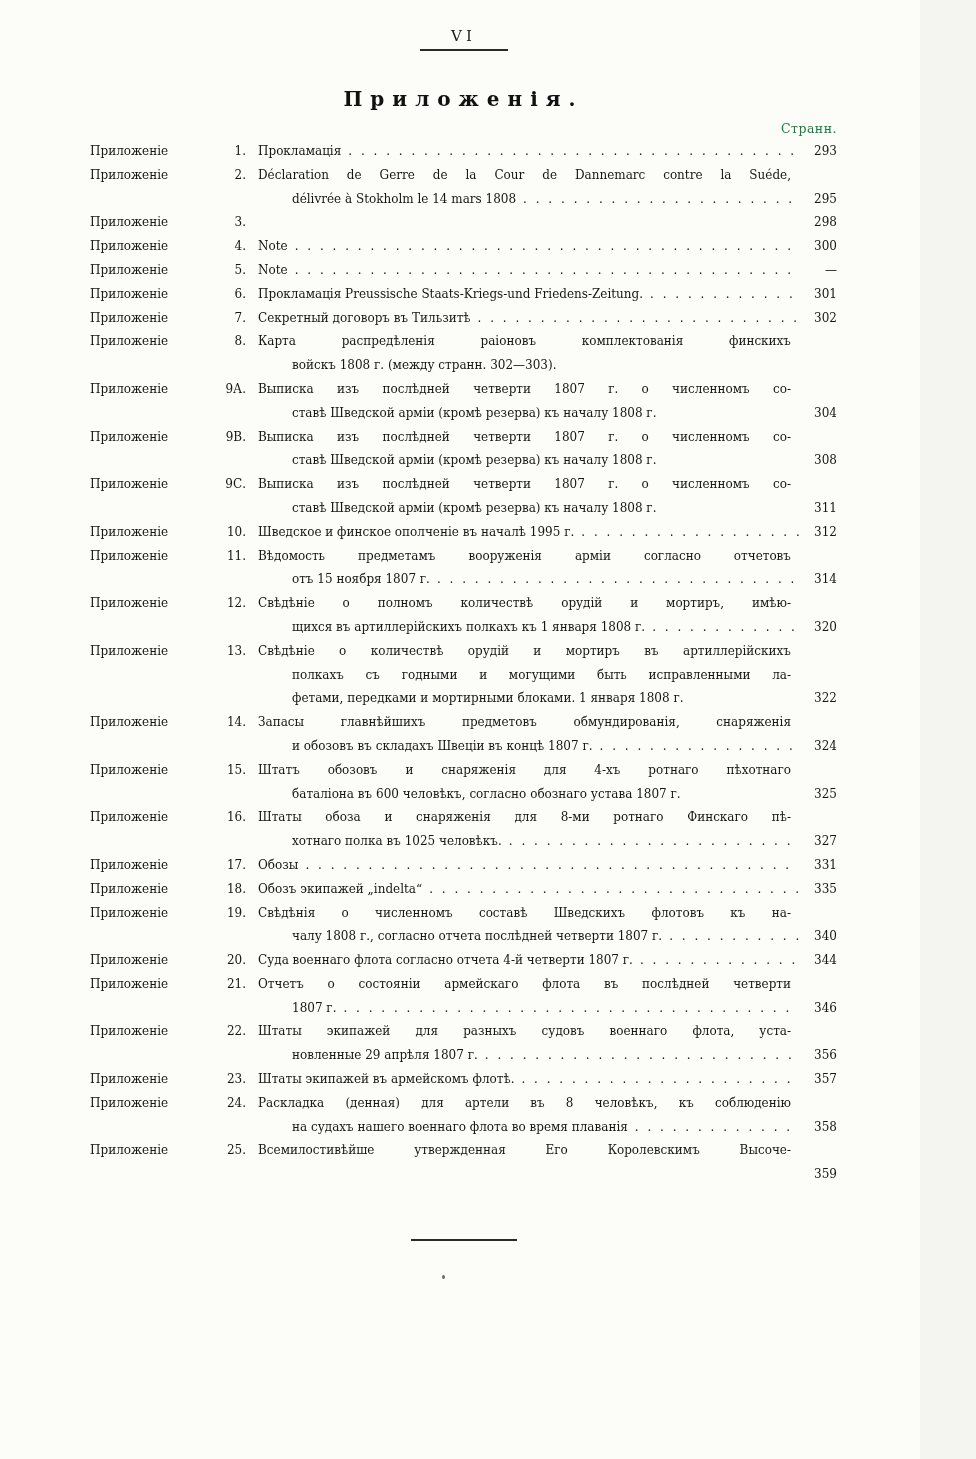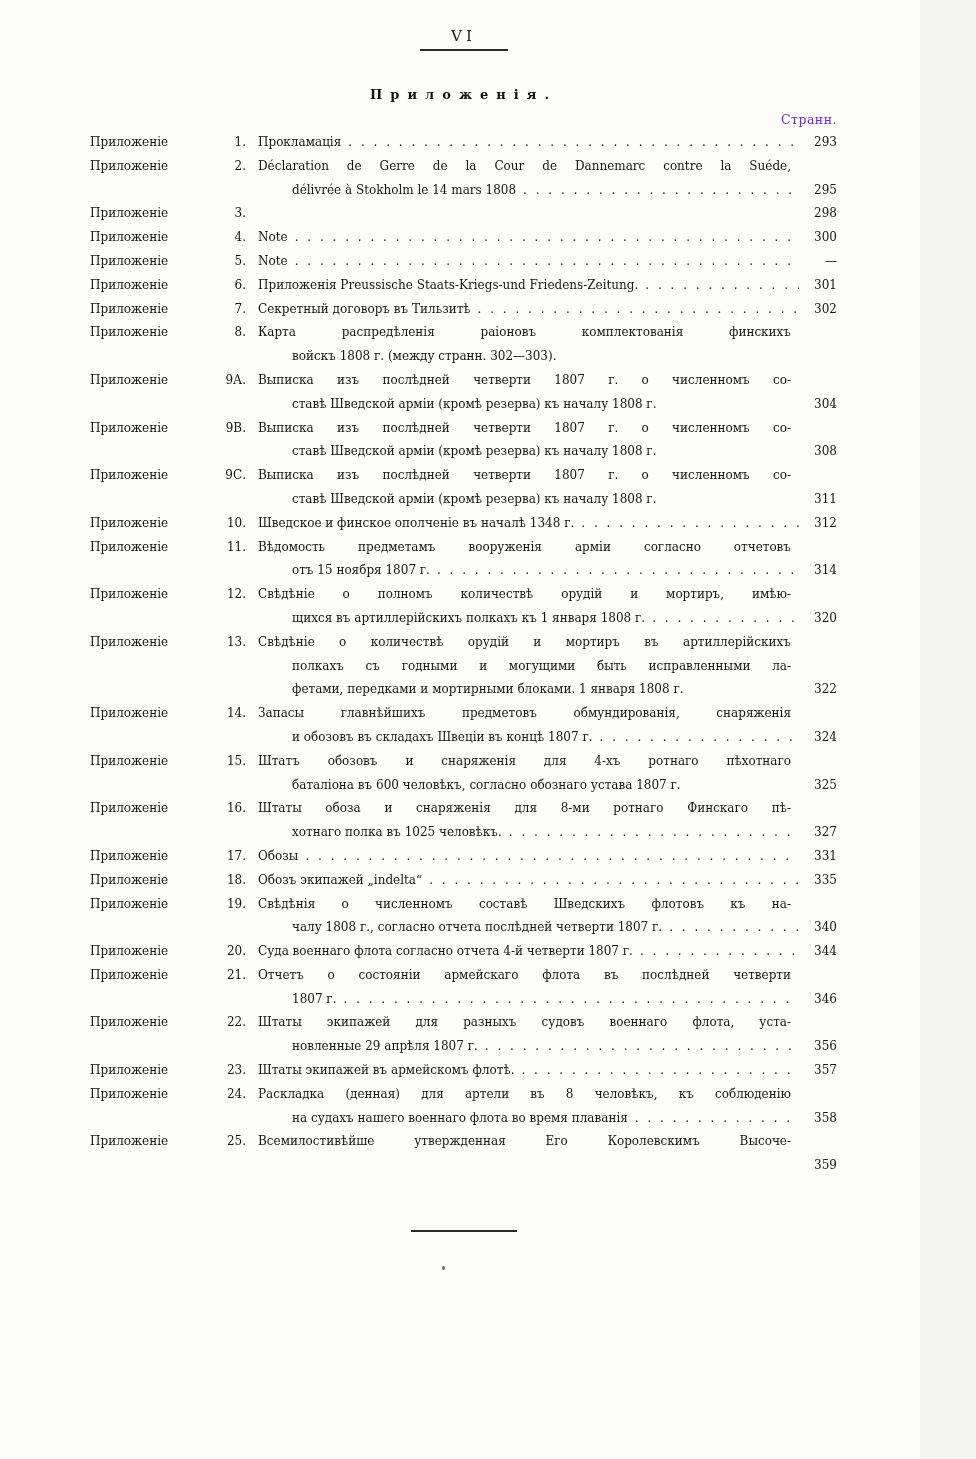--- a/index.html
+++ b/index.html
@@ -25,31 +25,31 @@
   }
   .folio-rule {
     width: 88px;
     height: 2px;
     background: #2a2a2a;
     margin: 4px auto 0 auto;
   }
   .title {
     margin-top: 36px;
     text-align: center;
-    font-size: 13px;
+    font-size: 20px;
     font-weight: 700;
     letter-spacing: 8px;
     color: #111;
   }
   .pages-header {
     margin-top: 10px;
     text-align: right;
     font-size: 12.5px;
     letter-spacing: 0.5px;
-    color: #6d28d9;
+    color: #15803d;
   }
   .toc {
     margin-top: 4px;
     font-size: 12px;
     line-height: 23.8px;
   }
   .entry { display: flex; align-items: flex-start; }
   .lab { flex: 0 0 118px; white-space: nowrap; }
   .num { flex: 0 0 38px; text-align: right; white-space: nowrap; }
   .body { flex: 1 1 auto; margin-left: 12px; min-width: 0; }
@@ -150,21 +150,21 @@
             <span class="leader">. . . . . . . . . . . . . . . . . . . . . . . . . . . . . . . . . . . . . . . . . . . . . . . . . . . . . . . . . . . . . . . . . . . . . . . . . . . . . . . . . . . . . . . . . . </span>
             <span class="pg">—</span>
           </div>
         </div>
   </div>
       <div class="entry">
     <span class="lab">Приложеніе</span>
     <span class="num">6.</span>
     <div class="body">
           <div class="line last">
-            <span class="t">Приложенія Preussische Staats-Kriegs-und Friedens-Zeitung.</span>
+            <span class="t">Прокламація Preussische Staats-Kriegs-und Friedens-Zeitung.</span>
             <span class="leader">. . . . . . . . . . . . . . . . . . . . . . . . . . . . . . . . . . . . . . . . . . . . . . . . . . . . . . . . . . . . . . . . . . . . . . . . . . . . . . . . . . . . . . . . . . </span>
             <span class="pg">301</span>
           </div>
         </div>
   </div>
       <div class="entry">
     <span class="lab">Приложеніе</span>
     <span class="num">7.</span>
     <div class="body">
           <div class="line last">
@@ -220,21 +220,21 @@
             <span class="leader"></span>
             <span class="pg">311</span>
           </div>
         </div>
   </div>
       <div class="entry">
     <span class="lab">Приложеніе</span>
     <span class="num">10.</span>
     <div class="body">
           <div class="line last">
-            <span class="t">Шведское и финское ополченіе въ началѣ 1348 г.</span>
+            <span class="t">Шведское и финское ополченіе въ началѣ 1995 г.</span>
             <span class="leader">. . . . . . . . . . . . . . . . . . . . . . . . . . . . . . . . . . . . . . . . . . . . . . . . . . . . . . . . . . . . . . . . . . . . . . . . . . . . . . . . . . . . . . . . . . </span>
             <span class="pg">312</span>
           </div>
         </div>
   </div>
       <div class="entry">
     <span class="lab">Приложеніе</span>
     <span class="num">11.</span>
     <div class="body">
           <div class="line just">Вѣдомость предметамъ вооруженія арміи согласно отчетовъ</div>

